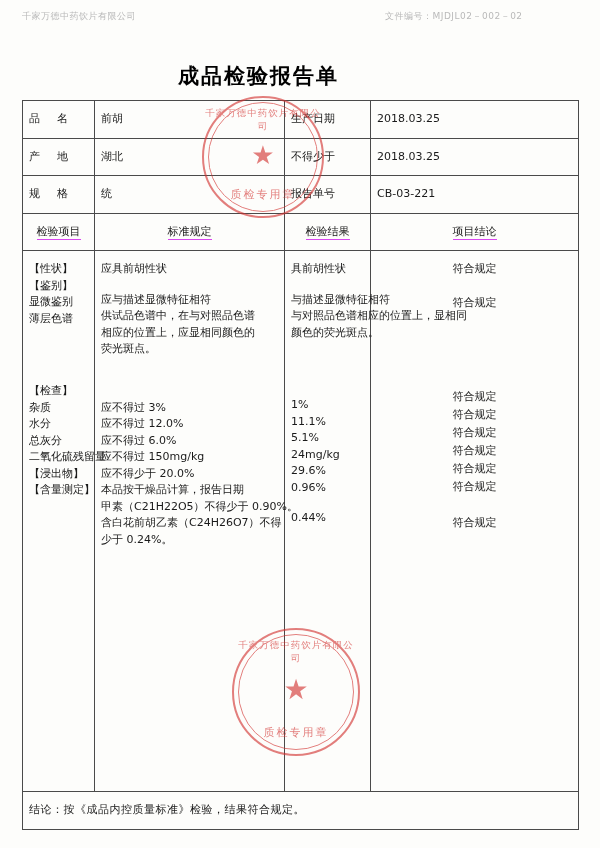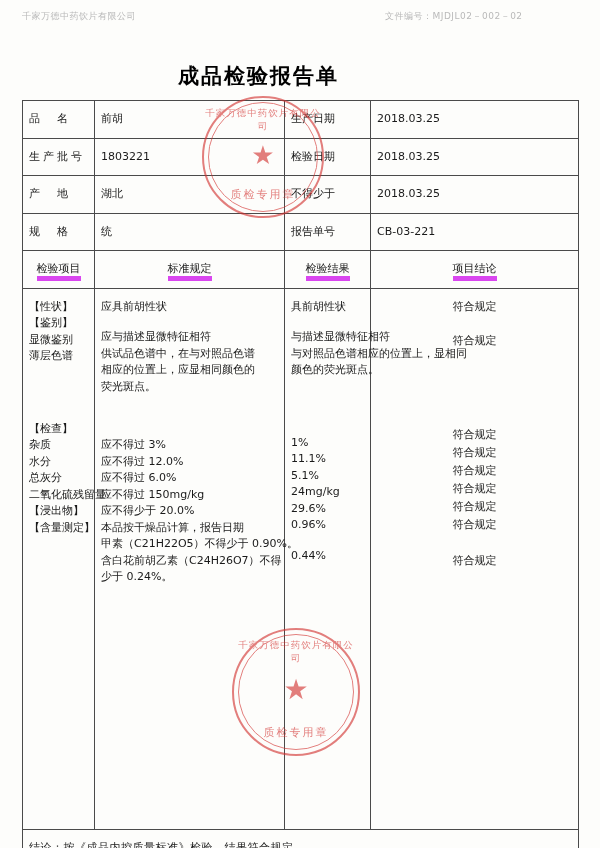--- a/index.html
+++ b/index.html
@@ -84,21 +84,21 @@
   .val {
     width: 190px;
   }
   .hdr-row td {
     text-align: center;
     font-size: 11px;
     padding: 5px 4px;
     border-bottom: 1px solid #4a4a4a;
   }
   .hdr-row td span {
-    border-bottom: 5px solid #d946ef;
+    border-bottom: 1px solid #d946ef;
     padding-bottom: 1px;
   }
   .body-cell {
     vertical-align: top;
     height: 520px;
     padding: 6px 8px;
     font-size: 10.5px;
     line-height: 1.55;
   }
   .c-item { width: 118px; }
@@ -217,26 +217,20 @@
       <col style="width:72px">
       <col style="width:190px">
       <col style="width:86px">
       <col style="width:208px">
     </colgroup>
     <tbody>
       <tr>
         <td class="lbl">品　名</td>
         <td class="val">前胡</td>
         <td class="lbl-wide">生产日期</td>
-        <td>2018.03.25</td>
-      </tr>
-      <tr>
-        <td class="lbl">生产批号</td>
-        <td class="val">1803221</td>
-        <td class="lbl-wide">检验日期</td>
         <td>2018.03.25</td>
       </tr>
       <tr>
         <td class="lbl">产　地</td>
         <td class="val">湖北</td>
         <td class="lbl-wide">不得少于</td>
         <td>2018.03.25</td>
       </tr>
       <tr>
         <td class="lbl">规　格</td>

